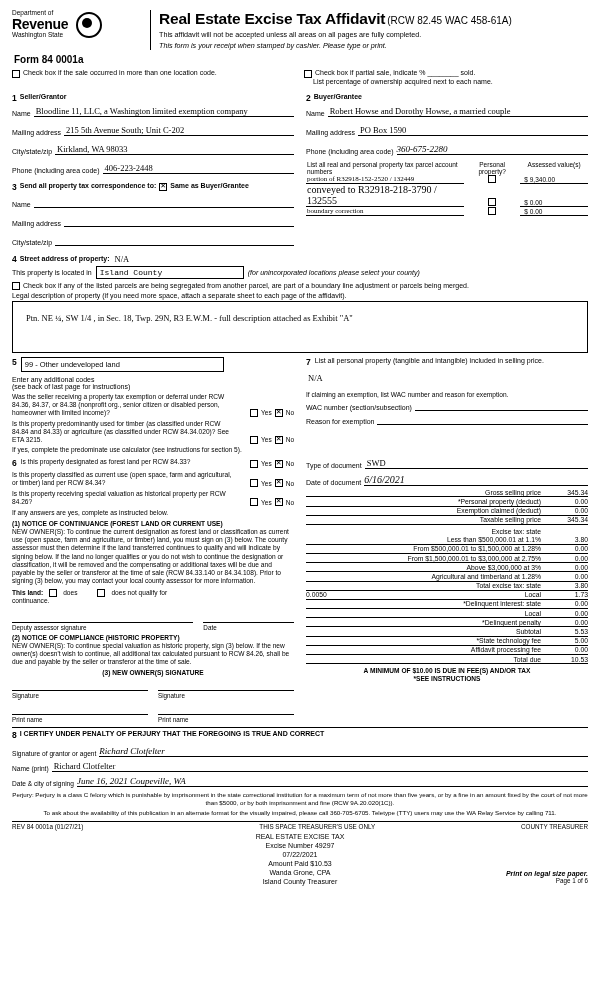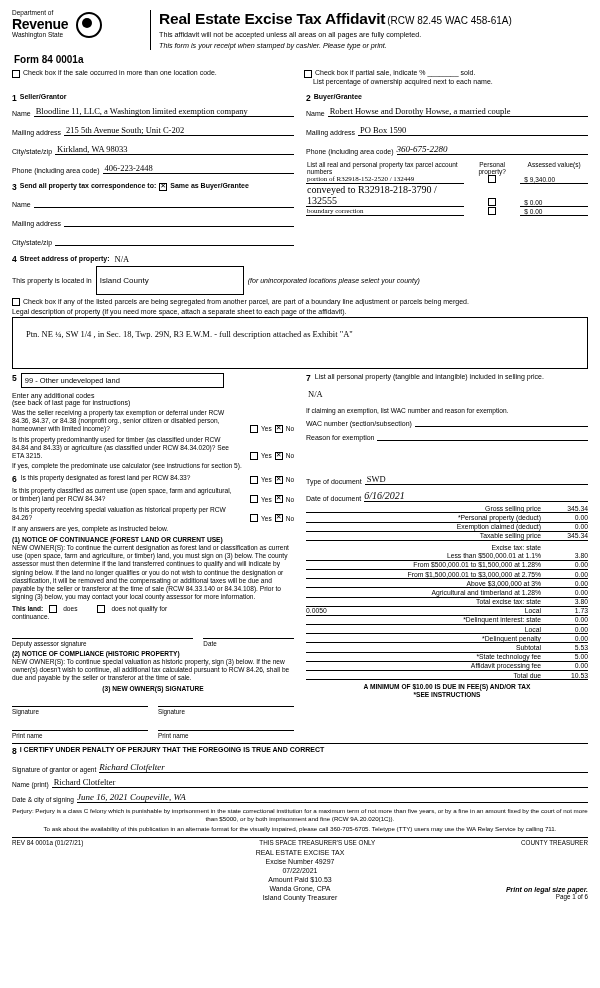--- a/index.html
+++ b/index.html
@@ -35,21 +35,21 @@
   .cols{display:flex;padding:0 12px;margin-top:3px;}
   .col{width:288px;}
   .colL{padding-right:6px;}
   .colR{padding-left:6px;}
 
   .secnum{font-weight:bold;font-size:8.5px;}
   .lbl{font-size:7px;}
   .fill{border-bottom:1px solid #000;flex:1;min-height:9px;}
   .line{display:flex;align-items:flex-end;gap:3px;margin-top:3px;}
   .hand{font-family:"Liberation Serif",serif;font-size:8.5px;padding-left:2px;}
-  .handbox{border:1px solid #000;padding:9px 3px;font-family:Liberation Sans, sans-serif;font-size:8px;}
+  .handbox{border:1px solid #000;padding:1px 3px;font-family:Liberation Mono, monospace;font-size:8px;}
   .cursive{font-family:"Liberation Serif",serif;font-style:italic;font-size:9px;}
 
   .sec{margin-top:5px;}
   .sechead{display:flex;gap:3px;align-items:flex-start;}
   .sechead .t{font-size:7px;line-height:1.15;}
 
   table.parcels{width:100%;border-collapse:collapse;font-size:6.5px;margin-top:1px;}
   table.parcels td{padding:0 1px;vertical-align:bottom;}
   .bb{border-bottom:1px solid #000;}
 

